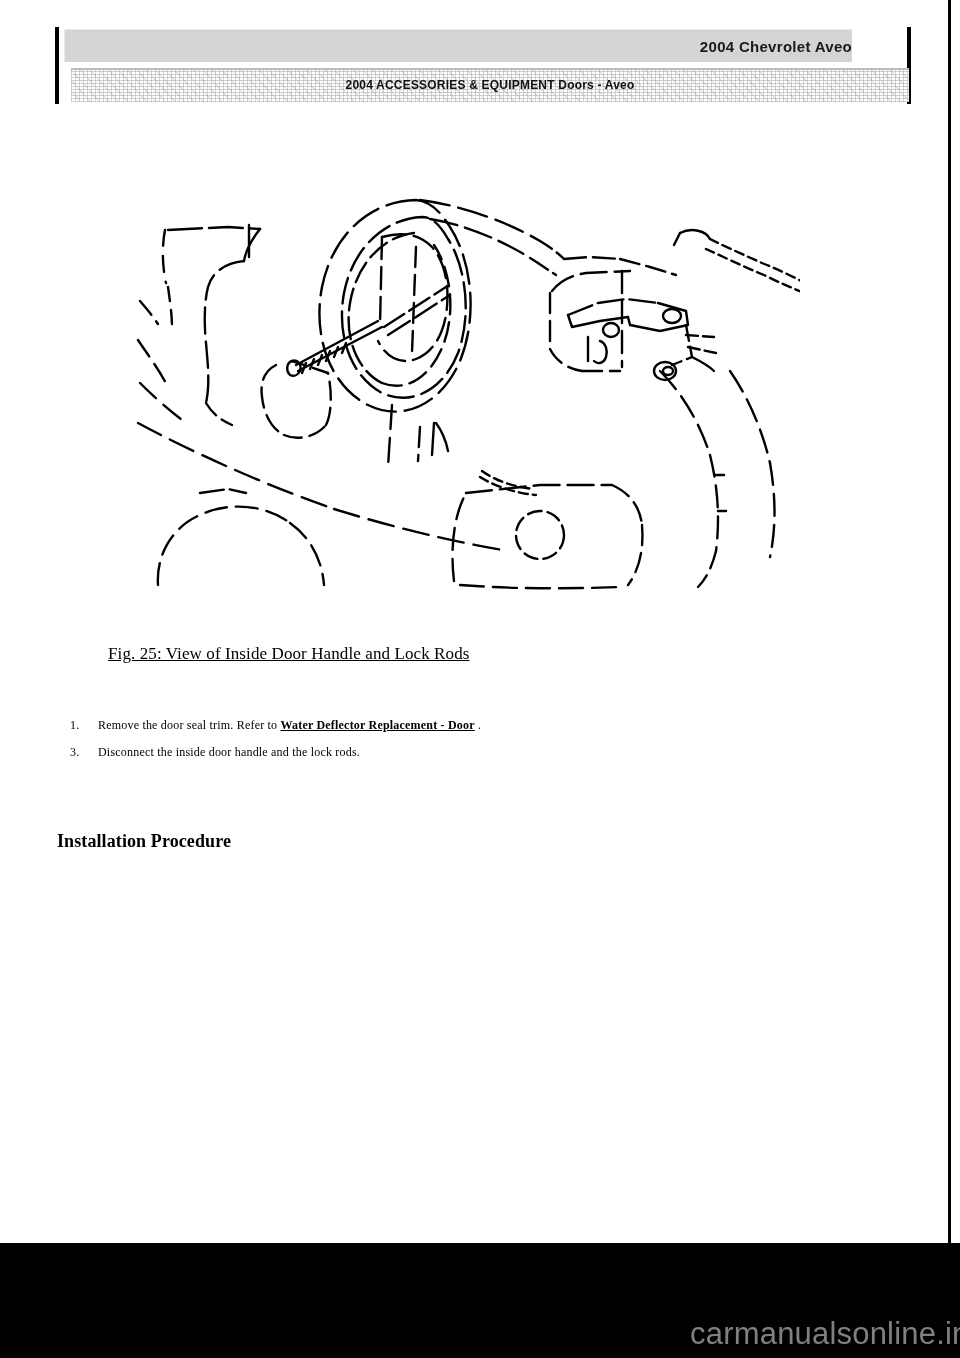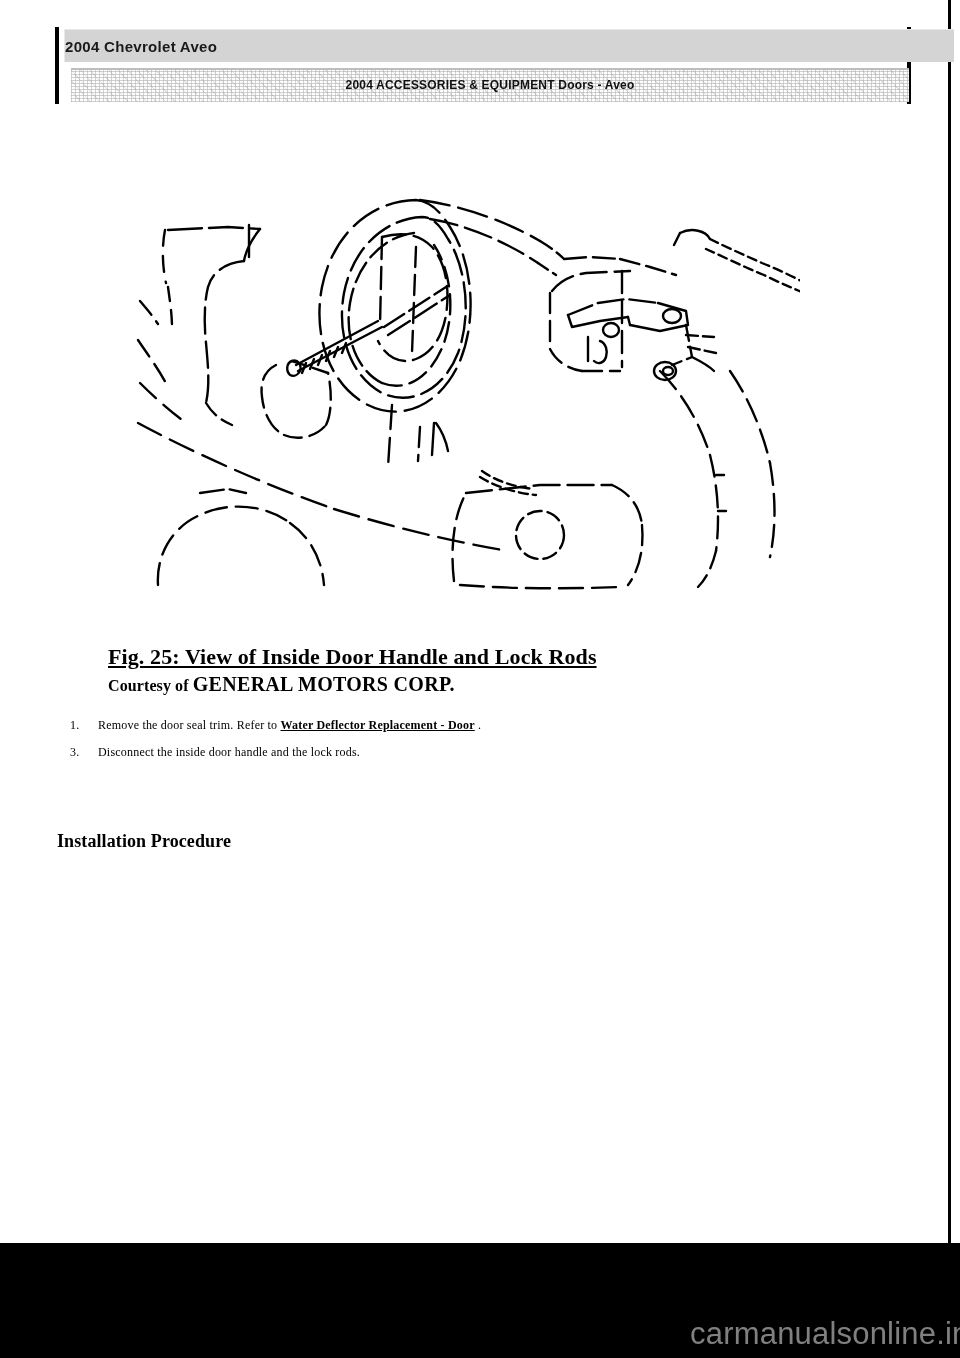--- a/index.html
+++ b/index.html
@@ -54,27 +54,27 @@
     position: absolute;
     top: 0; width: 4px; height: 77px;
     background: #000000;
   }
   #header-left-rule { left: 0; }
   #header-right-rule { right: 0; }
 
   #title-bar {
     position: absolute;
     left: 9px; top: 2px;
-    width: 890px; height: 33px;
+    width: 788px; height: 33px;
     background: #d4d4d4;
     border-top: 1px solid #e9e9e9;
     border-left: 1px solid #e9e9e9;
     display: flex;
     align-items: center;
-    justify-content: flex-start;
+    justify-content: flex-end;
   }
   #title-text {
     font-family: "Liberation Sans", sans-serif;
     font-size: 15px;
     font-weight: bold;
     color: #1a1a1a;
     letter-spacing: 0.3px;
   }
 
   #subtitle-bar {
@@ -124,22 +124,22 @@
   #figure-svg { display: block; width: 680px; height: 420px; }
 
   
   #caption-block {
     position: absolute;
     left: 108px; top: 644px;
     width: 700px;
   }
   #caption-line1 {
     font-family: "Liberation Serif", serif;
-    font-size: 22px;
-    font-weight: bold;
+    font-size: 17px;
+    font-weight: normal;
     color: #000000;
     text-decoration: underline;
     display: inline-block;
     letter-spacing: 0.1px;
   }
   #caption-line2 {
     margin-top: 3px;
     font-family: "Liberation Serif", serif;
     font-size: 16px;
     font-weight: bold;
@@ -334,23 +334,20 @@
 
         <path d="M444 84 L470 82 L500 84" stroke-dasharray="22 7"></path>
         <path d="M500 84 L530 92 L556 100" stroke-dasharray="20 7"></path>
       </g>
     </svg>
   </div>
 
   <div id="caption-block">
     <div>
       <span id="caption-line1">Fig. 25: View of Inside Door Handle and Lock Rods</span>
-    </div>
-    <div id="caption-line2">
-      <span>Courtesy of </span><span class="gm">GENERAL MOTORS CORP.</span>
     </div>
   </div>
 
   <ol id="steps">
     <li>
       <span class="num">1.</span><span>Remove the door seal trim. Refer to </span><span class="link">Water Deflector Replacement - Door</span><span> .</span>
     </li>
     <li>
       <span class="num">3.</span><span>Disconnect the inside door handle and the lock rods.</span>
     </li>

